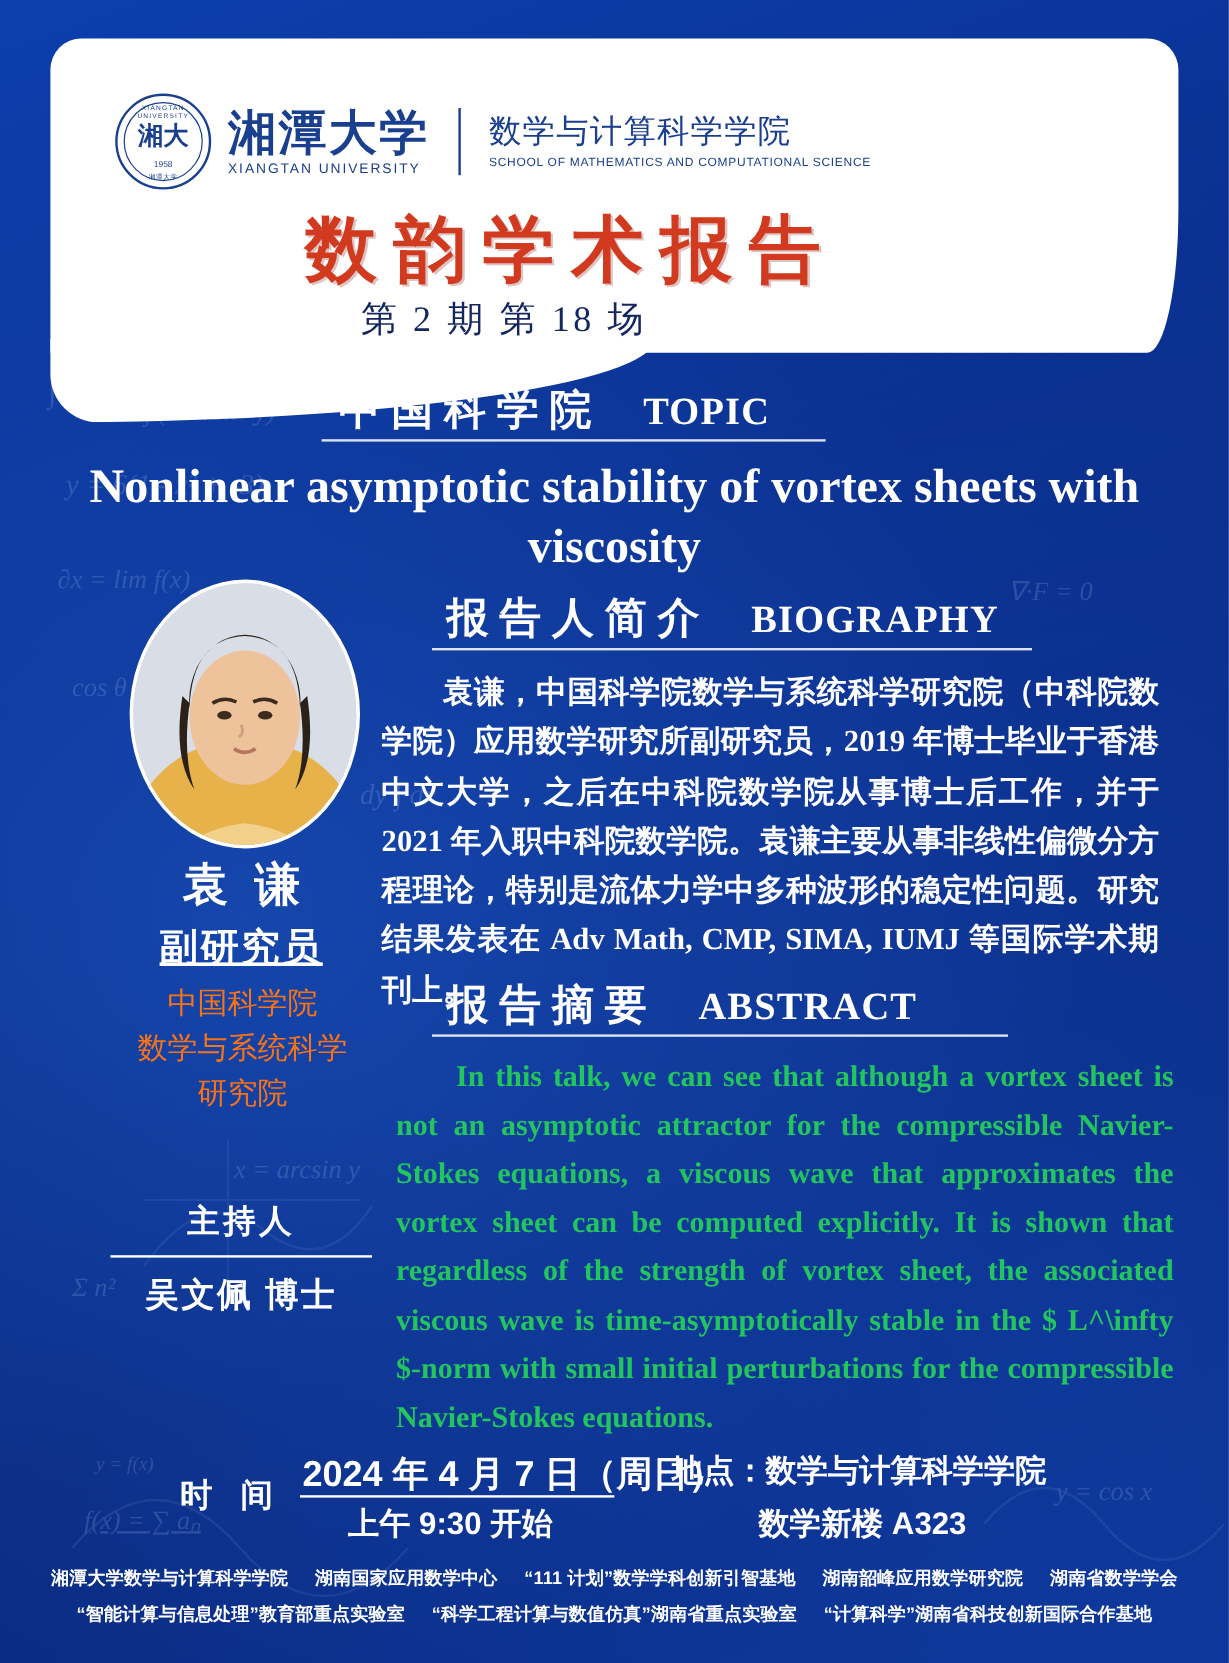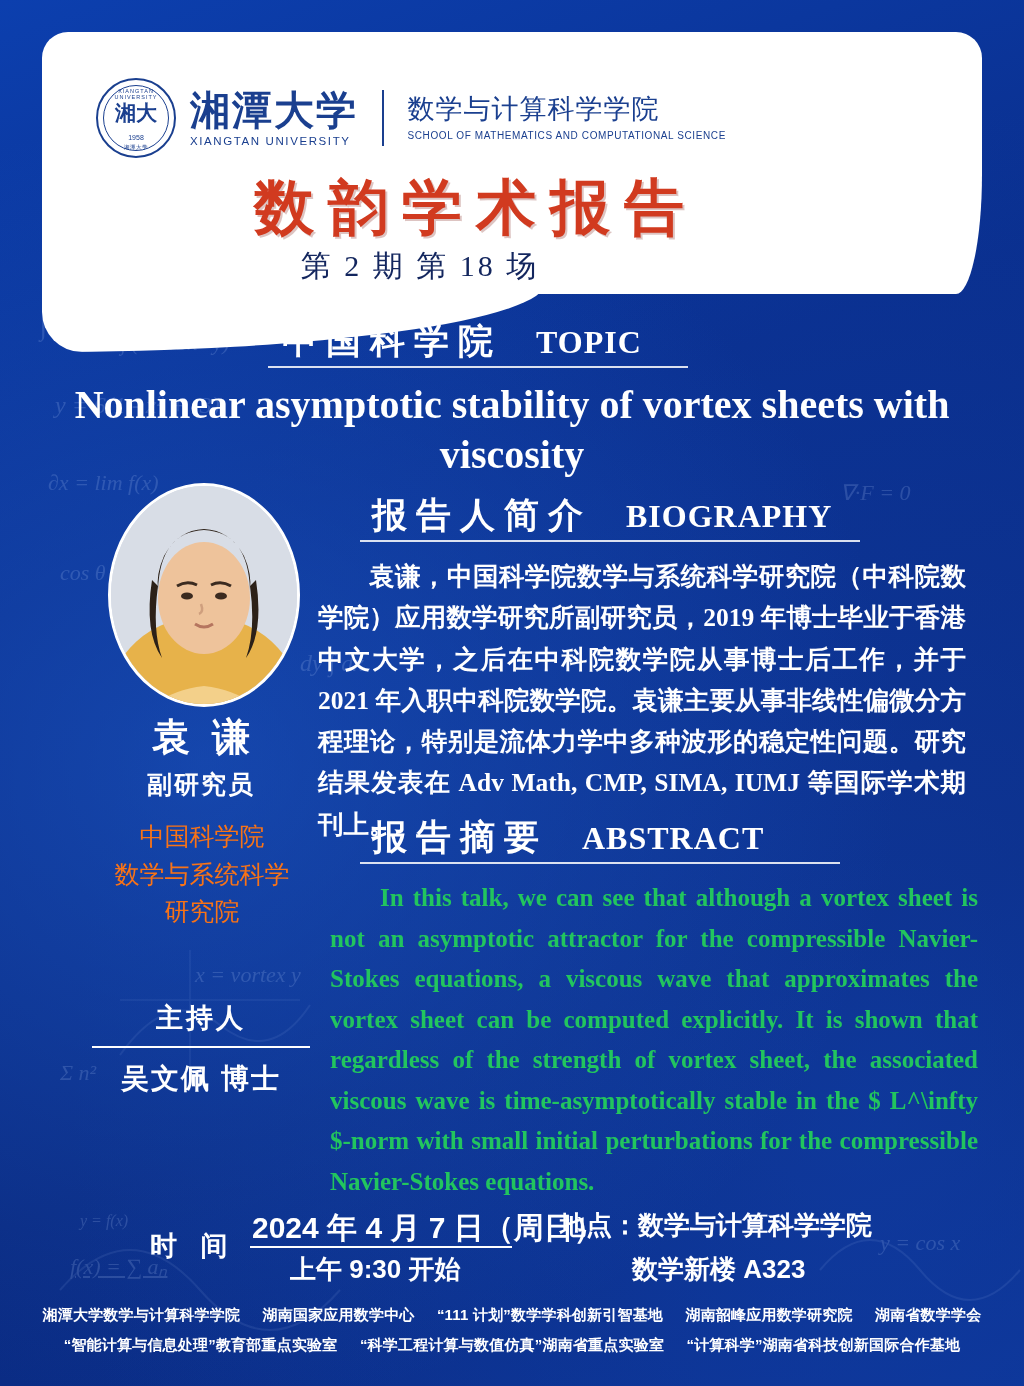--- a/index.html
+++ b/index.html
@@ -256,24 +256,25 @@
     color: #ffffff;
     letter-spacing: 22px;
     text-indent: 22px;
   }
   .speaker-rank {
     position: absolute;
     left: 60px;
     top: 768px;
     width: 282px;
     text-align: center;
-    font-size: 25px;
+    font-size: 32px;
     font-weight: bold;
     color: #ffffff;
     letter-spacing: 2px;
+    text-decoration: underline;
   }
   .speaker-affil {
     position: absolute;
     left: 52px;
     top: 818px;
     width: 300px;
     text-align: center;
     font-size: 25px;
     color: #f97316;
     line-height: 1.5;
@@ -406,21 +407,21 @@
 <div class="poster">
   <div class="bg-gradient"></div>
 
   <div class="math-doodle">
     <span style="left:40px; top:312px; font-size:26px;">∫ 1/√2 dy</span>
     <span style="left:120px; top:330px; font-size:22px;">∫ (4+√3x+y)²</span>
     <span style="left:55px; top:392px; font-size:24px;">y = 6(1 - x² + -3)</span>
     <span style="left:48px; top:470px; font-size:22px;">∂x = lim f(x)</span>
     <span style="left:60px; top:560px; font-size:22px;">cos θ + i sin θ</span>
     <span style="left:300px; top:650px; font-size:24px;">dy ∫ dx</span>
-    <span style="left:195px; top:962px; font-size:22px;">x = vortex y</span>
+    <span style="left:195px; top:962px; font-size:22px;">x = arcsin y</span>
     <span style="left:80px; top:1212px; font-size:16px;text-align:right;">y = f(x)</span>
     <span style="left:70px; top:1250px; font-size:22px;text-decoration:underline;">f(x) = ∑ aₙ</span>
     <span style="left:880px; top:1230px; font-size:22px;">y = cos x</span>
     <span style="left:840px; top:480px; font-size:22px;">∇·F = 0</span>
     <span style="left:60px; top:1060px; font-size:22px;">Σ n²</span>
     <svg width="1024" height="1386" style="position:absolute; left:0; top:0;">
       <path d="M60 1290 q70 -80 140 0 q70 80 140 0" stroke="#bcd4ff" stroke-width="2" fill="none" opacity="0.5"></path>
       <path d="M820 1270 q50 -60 100 0 q50 60 100 0" stroke="#bcd4ff" stroke-width="2" fill="none" opacity="0.5"></path>
       <path d="M120 1000 L300 1000 M190 950 L190 1090" stroke="#bcd4ff" stroke-width="1.5" fill="none" opacity="0.45"></path>
       <path d="M120 1055 q50 -70 100 -30 q50 40 90 -20" stroke="#bcd4ff" stroke-width="2" fill="none" opacity="0.45"></path>

